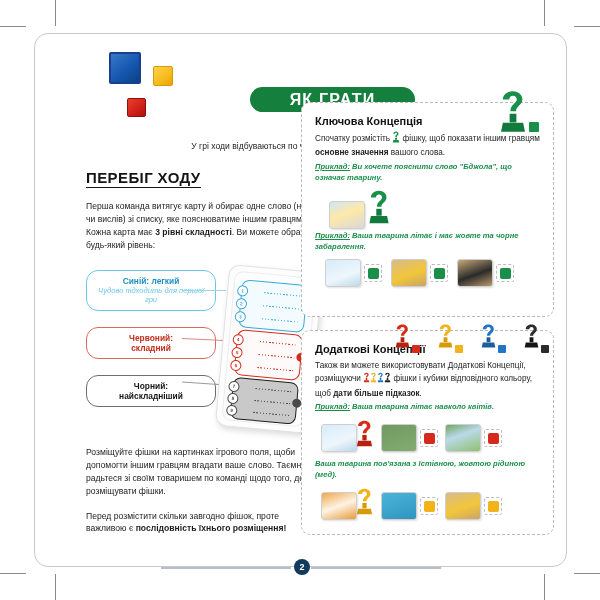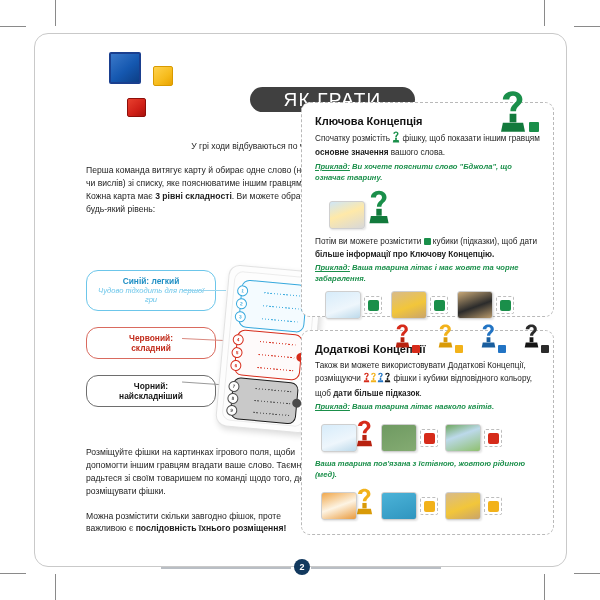--- a/index.html
+++ b/index.html
@@ -27,22 +27,22 @@
   .cube.yellow{left:74px;top:18px;width:18px;height:18px;
     background:linear-gradient(140deg,#ffd24d 0%,#f6bb1c 60%,#e8a200 100%);
     border:1px solid #d89a00;}
   .cube.red{left:48px;top:50px;width:17px;height:17px;
     background:linear-gradient(140deg,#e8402e 0%,#cf1f17 60%,#a8120c 100%);
     border:1px solid #8e0f0a;}
 
   
   .title-pill{
     position:absolute;left:215px;top:53px;width:165px;height:25px;
-    background:#404040;border-radius:13px;
-    color:#ffffff;font-weight:normal;font-size:19px;letter-spacing:1.2px;
+    background:#15803d;border-radius:13px;
+    color:#ffffff;font-weight:bold;font-size:16px;letter-spacing:1.2px;
     display:flex;align-items:center;justify-content:center;
   }
 
   
   .left-col{position:absolute;left:51px;top:106px;width:236px;}
   .intro{font-size:8.6px;color:#1d1d1d;line-height:1.45;text-align:right;}
   .h-rule{
     font-size:15px;font-weight:bold;color:#151515;letter-spacing:.4px;
     margin-top:17px;border-bottom:1.6px solid #151515;
     display:inline-block;padding-bottom:1px;
@@ -139,20 +139,21 @@
   <div class="cubes">
     <div class="cube blue"></div>
     <div class="cube yellow"></div>
     <div class="cube red"></div>
   </div>
 
   <div class="title-pill">ЯК ГРАТИ</div>
 
   <div class="left-col">
     <div class="intro">У грі ходи відбуваються по черзі.</div>
+    <div class="h-rule">ПЕРЕБІГ ХОДУ</div>
     <div class="body-p">
       <span>Перша команда витягує карту й обирає одне слово (назву чи вислів) зі списку, яке пояснюватиме іншим гравцям. Кожна карта має </span><b>3 рівні складності</b><span>. Ви можете обрати будь-який рівень:</span>
     </div>
   </div>
 
   <div class="callouts">
     <div class="callout blue">
       <div class="l1">Синій: легкий</div>
       <div class="l2">Чудово підходить для першої гри</div>
     </div>
@@ -200,21 +201,21 @@
           <div class="dots" style="top:32px;"></div>
           <div class="bigdot" style="top:15px;"></div>
         </div>
       </div>
     </div>
   </div>
 
   <div style="position:absolute;left:51px;top:412px;width:234px;">
     <div class="body-p" style="margin-top:0;">Розміщуйте фішки на картинках ігрового поля, щоби допомогти іншим гравцям вгадати ваше слово. Таємно радьтеся зі своїм товаришем по команді щодо того, де розміщувати фішки.</div>
     <div class="body-p">
-      <span>Можна розмістити скільки завгодно фішок, проте важливою є </span><b>послідовність їхнього розміщення!</b>
+      <span>Перед розмістити скільки завгодно фішок, проте важливою є </span><b>послідовність їхнього розміщення!</b>
     </div>
   </div>
 
   <div class="panel" style="left:266px;top:68px;width:253px;height:215px;padding:12px 13px;">
     <div class="panel-title">Ключова Концепція</div>
 
     <div class="p-text">
       <span>Спочатку розмістіть </span><span class="pawn"><svg width="8" height="12" viewBox="0 0 8 12">
             <path d="M4 .6c1.5 0 2.5 1 2.5 2.2 0 1.5-1.7 1.8-1.7 3.1h-1.5c0-1.9 1.7-2 1.7-3.1 0-.6-.4-1-1-1s-1 .4-1 1H1.3C1.3 1.6 2.4.6 4 .6z" fill="#1a8f4a"></path>
             <rect x="3.1" y="6.6" width="1.8" height="2.3" fill="#1a8f4a"></rect>
@@ -229,23 +230,20 @@
       <div class="tile" style="background:linear-gradient(160deg,#cfe6f7 0%,#ffe9a8 45%,#d8d8d8 100%);"></div>
       <span class="pawn" style="margin-left:-2px;">
         <svg width="24" height="36" viewBox="0 0 8 12">
             <path d="M4 .6c1.5 0 2.5 1 2.5 2.2 0 1.5-1.7 1.8-1.7 3.1h-1.5c0-1.9 1.7-2 1.7-3.1 0-.6-.4-1-1-1s-1 .4-1 1H1.3C1.3 1.6 2.4.6 4 .6z" fill="#1a8f4a"></path>
             <rect x="3.1" y="6.6" width="1.8" height="2.3" fill="#127a3c"></rect>
             <path d="M1.3 9h5.4l.5 2.4H.8z" fill="#127a3c"></path>
           </svg>
       </span>
     </div>
 
-    <div class="p-text" style="margin-top:7px;">
-      <span>Потім ви можете розмістити </span><span class="sqinline" style="background:#1a8f4a;"></span><span> кубики (підказки), щоб дати </span><b>більше інформації про Ключову Концепцію.</b>
-    </div>
     <div class="ex">
       <span class="lbl">Приклад:</span><span> Ваша тварина літає і має жовте та чорне забарвлення.</span>
     </div>
 
     <div class="tilerow" style="margin-left:10px;gap:9px;margin-top:7px;">
       <div style="display:flex;align-items:center;gap:3px;">
         <div class="tile" style="background:linear-gradient(160deg,#d7ecfa 0%,#eef6fc 60%,#bcd9ea 100%);"></div>
         <div class="cubeslot">
             <div class="minicube" style="background:#1a8f4a;"></div>
           </div>

